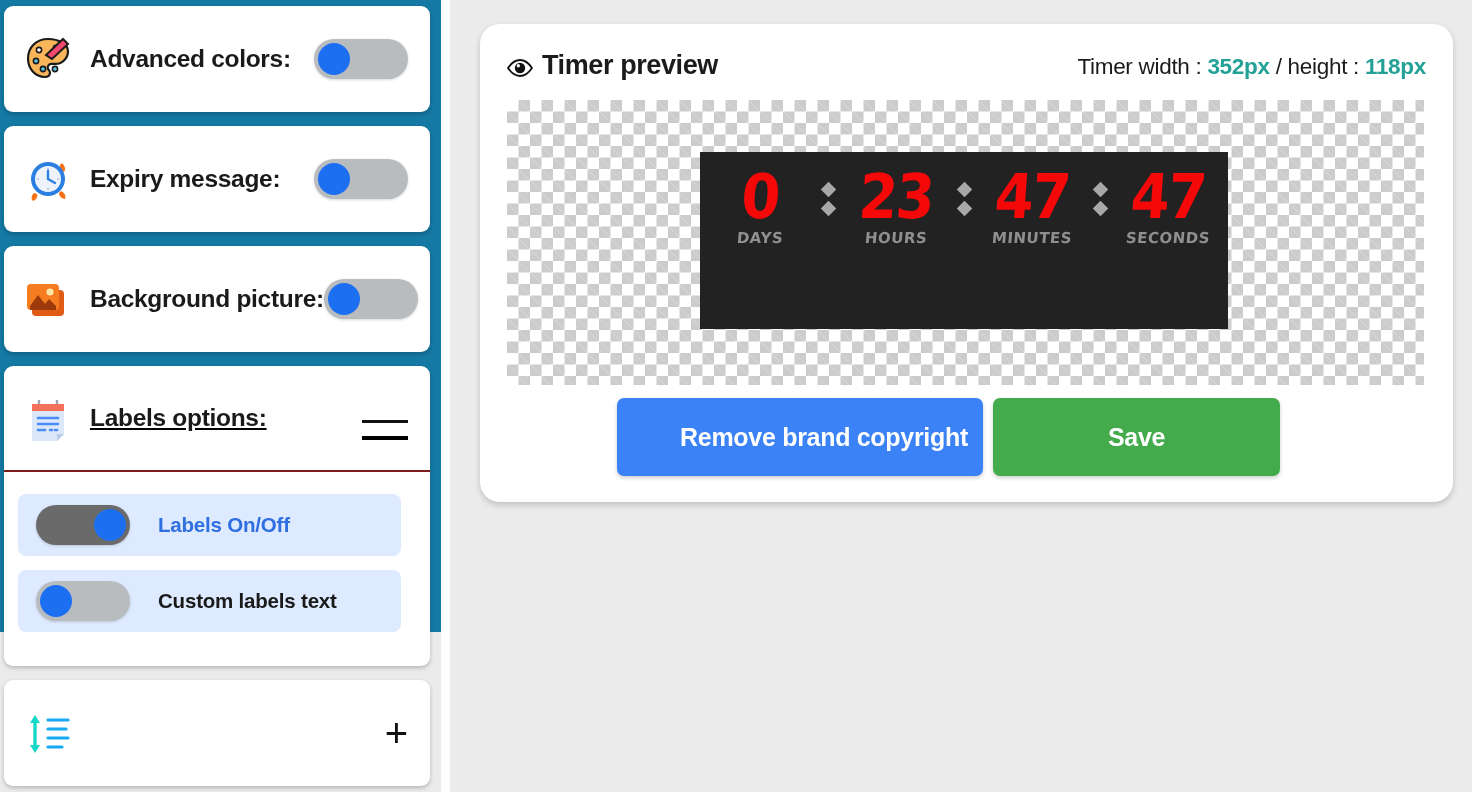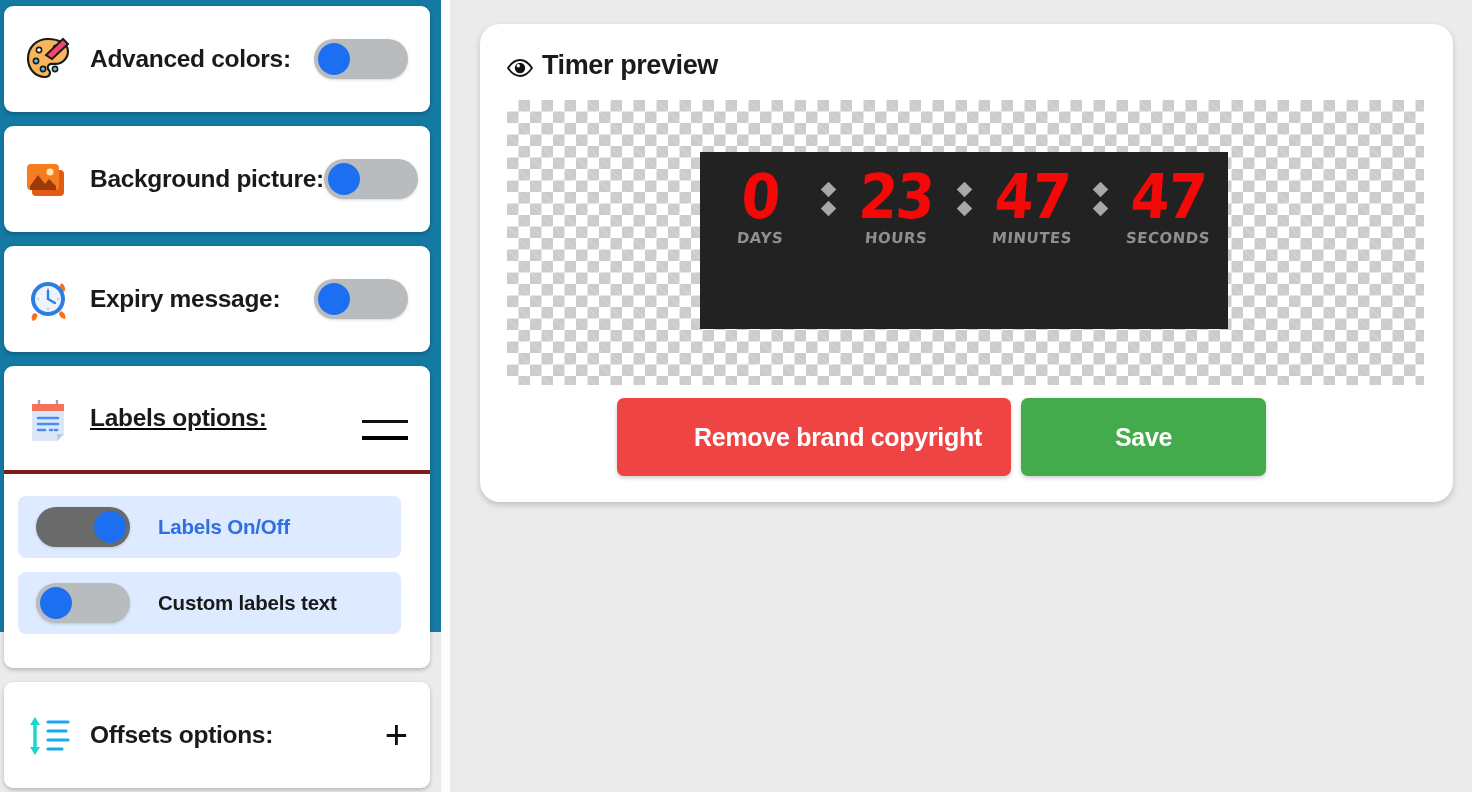--- a/index.html
+++ b/index.html
@@ -69,21 +69,21 @@
   .switch.on .knob { left: auto; right: 4px; }
 
   .expander {
     font-size: 40px; font-weight: 300; color: #111;
     line-height: 0.55; user-select: none;
     font-family: "Liberation Sans", sans-serif;
   }
   .expander.minus { font-size: 46px; }
 
   .panel-body {
-    border-top: 4px solid #7f1d1d;
+    border-top: 2px solid #7f1d1d;
     padding: 22px 29px 26px 14px;
     text-align: center;
   }
   .sub-row {
     display: flex; align-items: center;
     background: #ddeaff;
     border-radius: 8px;
     height: 62px;
     padding: 0 18px;
     margin-bottom: 14px;
@@ -185,22 +185,22 @@
     border: none; cursor: pointer;
     border-radius: 7px;
     color: #ffffff;
     font-family: "Liberation Sans", sans-serif;
     font-weight: bold;
     font-size: 25px;
     letter-spacing: -0.3px;
     box-shadow: 0 2px 4px rgba(0,0,0,.2);
     height: 78px;
   }
-  .btn-blue { width: 394px; background: #ef4444; padding-left: 48px; }
-  .btn-green { width: 245px; background: #43ab4b; }
+  .btn-blue { width: 366px; background: #3b82f6; padding-left: 48px; }
+  .btn-green { width: 287px; background: #43ab4b; }
 </style>
 </head>
 <body>
 
 <div id="app">
 
   <div id="sidebar">
 
     <div class="panel">
       <div class="panel-head">
@@ -209,38 +209,20 @@
             <path d="M26 6C14.4 6 6 14.2 6 25.6c0 10 7 18.4 17 18.4 3 0 5-1.8 5-4.2 0-1.2-.5-2-1.2-2.8-.7-.8-1.1-1.5-1.1-2.5 0-2 1.7-3.6 3.8-3.6h4.1C40.2 30.9 46 25.3 46 18.3 46 11.3 37.1 6 26 6z" fill="#f9b55a" stroke="#1b1b1b" stroke-width="2.2"></path>
             <circle cx="17" cy="17" r="2.6" fill="#fff" stroke="#1b1b1b" stroke-width="1.6"></circle>
             <circle cx="14" cy="28" r="2.6" fill="#5ec8e8" stroke="#1b1b1b" stroke-width="1.6"></circle>
             <circle cx="21" cy="36" r="2.6" fill="#5ec8e8" stroke="#1b1b1b" stroke-width="1.6"></circle>
             <circle cx="33" cy="36" r="2.6" fill="#5ec8e8" stroke="#1b1b1b" stroke-width="1.6"></circle>
             <circle cx="34" cy="15" r="2.6" fill="#fff" stroke="#1b1b1b" stroke-width="1.6"></circle>
             <path d="M41 6l5 5-16 15-6-4z" fill="#f2486f" stroke="#1b1b1b" stroke-width="2"></path>
           </svg>
         </span>
         <span class="panel-title">Advanced colors:</span>
-        <span class="spacer"></span>
-        <span class="switch">
-          <span class="knob"></span>
-        </span>
-      </div>
-    </div>
-
-    <div class="panel">
-      <div class="panel-head">
-        <span class="panel-icon">
-          <svg viewBox="0 0 52 52" width="52" height="52">
-            <rect x="10" y="17" width="32" height="26" rx="4" fill="#e05c14"></rect>
-            <rect x="5" y="11" width="32" height="26" rx="4" fill="#f57c1f"></rect>
-            <circle cx="28" cy="19" r="3.6" fill="#ffe6a8"></circle>
-            <path d="M8 33l8-11 7 9 4-5 7 7v4H8z" fill="#9c3a0c"></path>
-          </svg>
-        </span>
-        <span class="panel-title">Background picture:</span>
         <span class="spacer"></span>
         <span class="switch">
           <span class="knob"></span>
         </span>
       </div>
     </div>
 
     <div class="panel">
       <div class="panel-head">
         <span class="panel-icon">
@@ -253,20 +235,38 @@
             <g stroke="#98a8c2" stroke-width="1.2">
               <line x1="26" y1="15" x2="26" y2="17"></line>
               <line x1="26" y1="35" x2="26" y2="37"></line>
               <line x1="15" y1="26" x2="17" y2="26"></line>
               <line x1="35" y1="26" x2="37" y2="26"></line>
             </g>
             <path d="M26 26V18M26 26l7 4" stroke="#2a7fe0" stroke-width="2.4" stroke-linecap="round" fill="none"></path>
           </svg>
         </span>
         <span class="panel-title">Expiry message:</span>
+        <span class="spacer"></span>
+        <span class="switch">
+          <span class="knob"></span>
+        </span>
+      </div>
+    </div>
+
+    <div class="panel">
+      <div class="panel-head">
+        <span class="panel-icon">
+          <svg viewBox="0 0 52 52" width="52" height="52">
+            <rect x="10" y="17" width="32" height="26" rx="4" fill="#e05c14"></rect>
+            <rect x="5" y="11" width="32" height="26" rx="4" fill="#f57c1f"></rect>
+            <circle cx="28" cy="19" r="3.6" fill="#ffe6a8"></circle>
+            <path d="M8 33l8-11 7 9 4-5 7 7v4H8z" fill="#9c3a0c"></path>
+          </svg>
+        </span>
+        <span class="panel-title">Background picture:</span>
         <span class="spacer"></span>
         <span class="switch">
           <span class="knob"></span>
         </span>
       </div>
     </div>
 
     <div class="panel">
       <div class="panel-head short">
         <span class="panel-icon">
@@ -315,41 +315,41 @@
               <polygon points="13,46 8,38 18,38" stroke="none"></polygon>
             </g>
             <g stroke="#17a9f2" stroke-width="3.2" stroke-linecap="round">
               <line x1="26" y1="13" x2="46" y2="13"></line>
               <line x1="26" y1="22" x2="44" y2="22"></line>
               <line x1="26" y1="31" x2="46" y2="31"></line>
               <line x1="26" y1="40" x2="40" y2="40"></line>
             </g>
           </svg>
         </span>
-        <span class="panel-title">Offsets options:</span>
         <span class="spacer"></span>
         <span class="expander">+</span>
       </div>
     </div>
 
   </div>
   <div id="sidebar-strip"></div>
 
   <div id="main">
     <div id="preview-card">
 
       <div class="card-head">
         <span class="eye-icon">
           <svg viewBox="0 0 26 18" width="26" height="18">
             <path d="M1 9c4-6 8.5-8 12-8s8 2 12 8c-4 6-8.5 8-12 8S5 15 1 9z" fill="none" stroke="#111" stroke-width="1.8"></path>
             <circle cx="13" cy="9" r="5.2" fill="#111"></circle>
             <circle cx="11.3" cy="6.8" r="1.7" fill="#fff"></circle>
           </svg>
         </span>
         <span class="card-title">Timer preview</span>
+        <span class="dims"><span>Timer width : </span><b>352px</b><span> / height : </span><b>118px</b></span>
       </div>
 
       <div id="stage">
         <div id="timer">
           <div class="digits-row">
             <div class="unit">
               <div class="digit">0</div>
               <div class="unit-label">DAYS</div>
             </div>
             <div class="sep">

